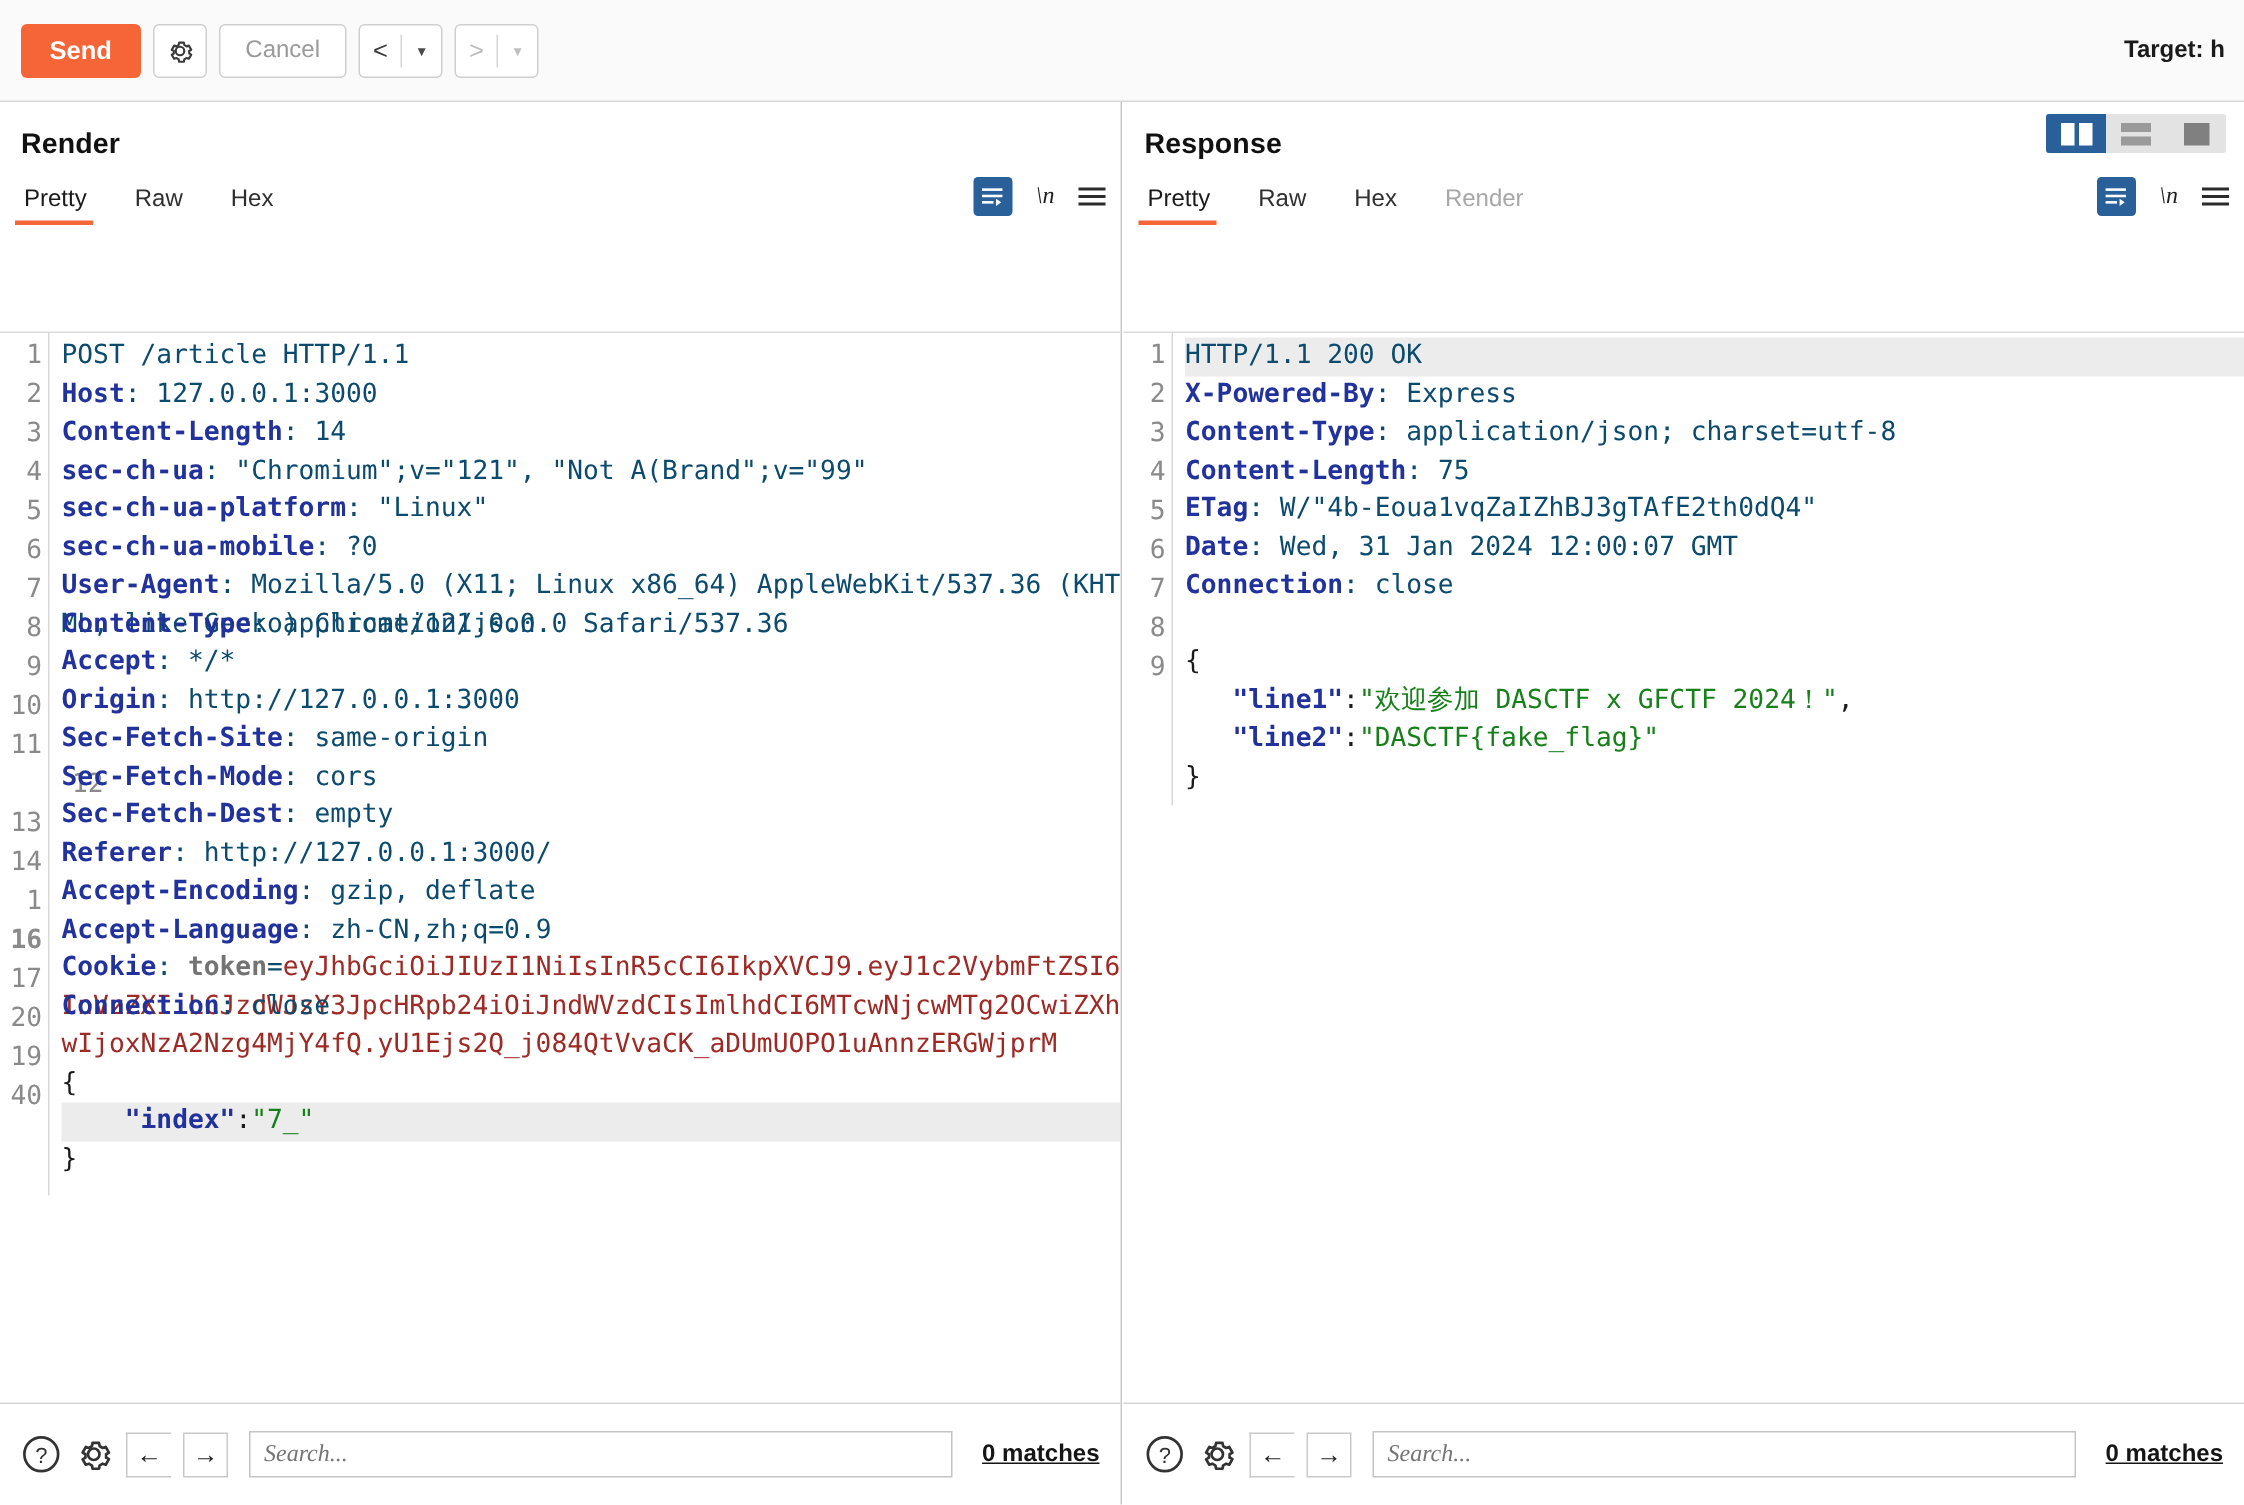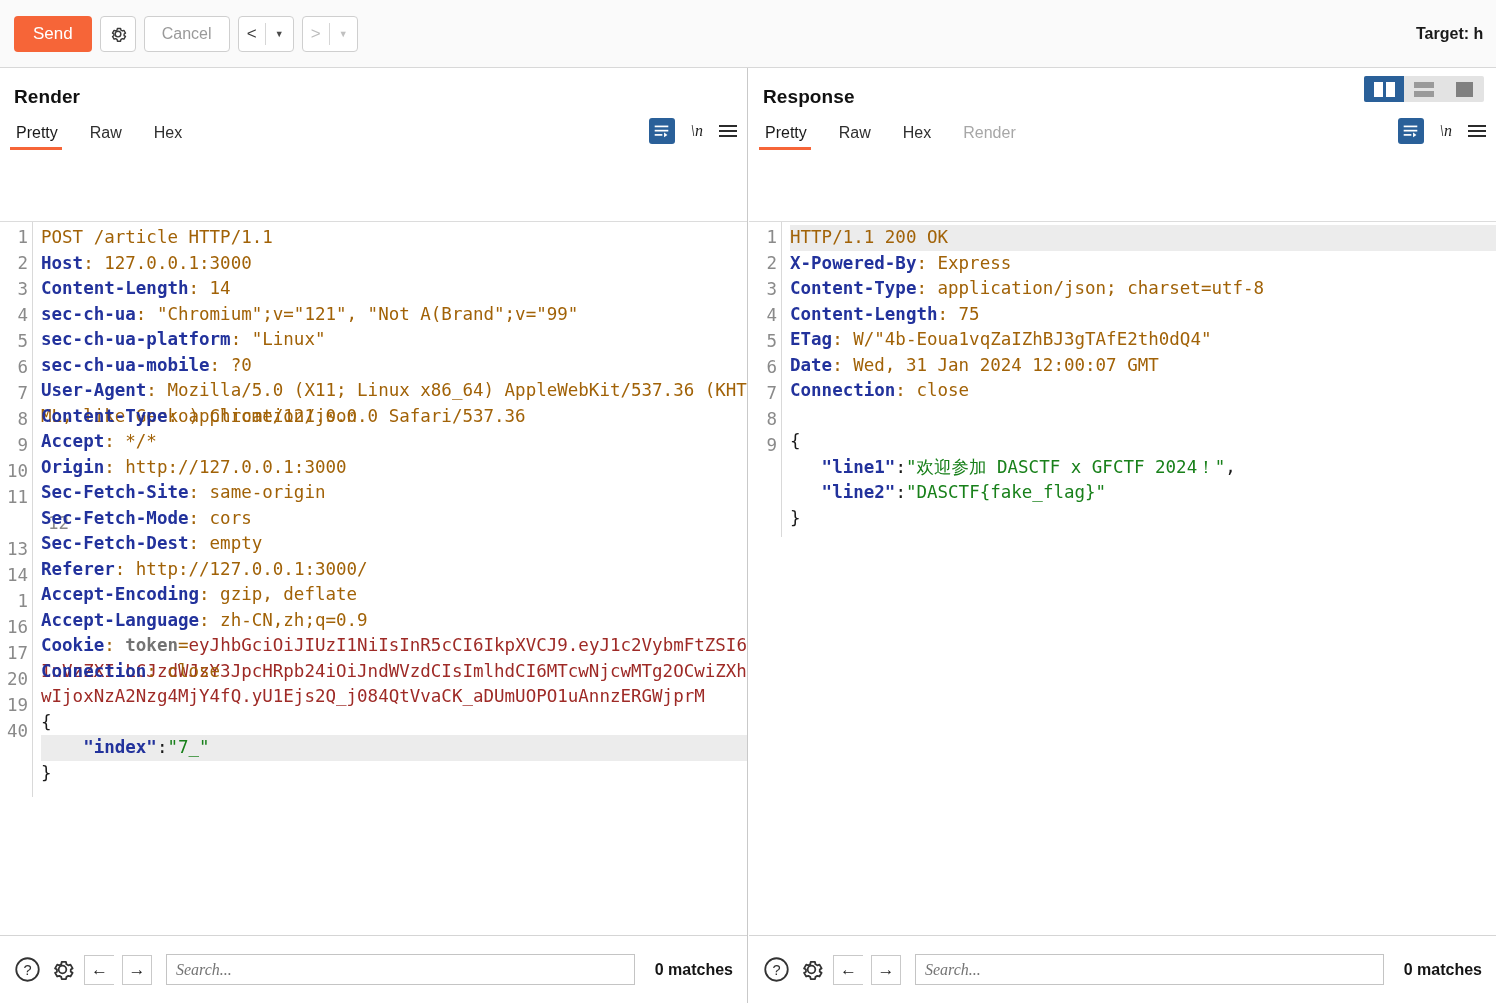--- a/index.html
+++ b/index.html
@@ -15,21 +15,21 @@
   #toolbar {
     position: absolute; left: 0; top: 0;
     width: 1496px; height: 68px;
     background: #fafafa;
     border-bottom: 1px solid #d8d8d8;
     display: flex; align-items: center;
   }
   #toolbar-left { display: flex; align-items: center; gap: 8px; padding-left: 14px; }
   .btn-send {
     background: #f66538; color: #fff;
-    font-weight: normal; font-size: 17px;
+    font-weight: bold; font-size: 17px;
     border: none; border-radius: 4px;
     padding: 8px 19px; cursor: pointer;
     font-family: "Liberation Sans", sans-serif;
   }
   .btn-plain {
     background: #fff; border: 1px solid #cfcfcf; border-radius: 4px;
     height: 36px; display: flex; align-items: center; justify-content: center;
     cursor: pointer; font-family: "Liberation Sans", sans-serif;
   }
   .btn-gear { width: 36px; }
@@ -106,21 +106,21 @@
     width: 33px; flex: none; text-align: right; color: #8a8a8a;
     padding-top: 3px; user-select: none;
     border-right: 1px solid #d9d9d9;
   }
   .gutter div { height: 25.5px; padding-right: 4px; }
   .code { flex: 1; padding: 3px 0 0 8px; white-space: pre-wrap; word-break: break-all; }
   .code .ln { height: 25.5px; }
   .code .ln.hl { background: #ececec; }
   .hdr { color: #22329c; font-weight: bold; }
   .hdr-sub { color: #737373; font-weight: bold; }
-  .val { color: #a16207; margin-top: 40px; }
+  .val { color: #0c4a6e; margin-top: 40px; }
   .jwt { color: #9e2a26; }
   .jkey { color: #22329c; font-weight: bold; }
   .jstr { color: #18801a; }
   .punc { color: #1a1a1a; }
 
   
   .searchbar {
     position: absolute; left: 0; right: 0; bottom: 0; height: 68px;
     border-top: 1px solid #d5d5d5;
     display: flex; align-items: center; padding: 0 14px; gap: 8px;
@@ -133,21 +133,21 @@
     font-size: 17px; color: #222; cursor: pointer;
   }
   .arrow-btn.first { border-right: none; }
   .search-input {
     flex: 1; height: 31px; border: 1px solid #c4c4c4; background: #fff;
     margin-left: 6px; margin-right: 12px;
     padding: 0 9px; font-size: 16px;
     font-family: "Liberation Serif", serif; font-style: italic; color: #8d8d8d;
     outline: none;
   }
-  .matches { font-size: 16px; font-weight: bold; color: #151515; white-space: nowrap; }
+  .matches { font-size: 16px; font-weight: bold; color: #151515; white-space: nowrap; text-decoration: underline; }
 </style>
 </head>
 <body>
 
 <div id="toolbar">
   <div id="toolbar-left">
     <button class="btn-send">Send</button>
 
     <div class="btn-plain btn-gear">
       <svg width="20" height="20" viewBox="0 0 24 24">
@@ -216,21 +216,21 @@
             <div style="height: 26px;">6</div>
             <div style="height: 26px;">7</div>
             <div style="height: 26px;">8</div>
             <div style="height: 26px;">9</div>
             <div style="height: 26px;">10</div>
             <div style="height: 26px;">11</div>
             <div style="height: 26px; padding-left: 48px;">12</div>
             <div style="height: 26px;">13</div>
             <div style="height: 26px;">14</div>
             <div style="height: 26px;">1</div>
-            <div style="height: 26px;">16</div>
+            <div style="height: 26px; font-weight: bold;">16</div>
             <div style="height: 26px;">17</div>
             <div style="height: 26px;">20</div>
             <div style="height: 26px;">19</div>
             <div style="height: 26px;">40</div>
             <div style="height: 26px;"></div>
             <div style="height: 26px;"></div>
           </div>
         <div class="code"><div class="ln"><span class="val">POST /article HTTP/1.1</span></div><div class="ln"><span class="hdr">Host</span><span class="val">: 127.0.0.1:3000</span></div><div class="ln"><span class="hdr">Content-Length</span><span class="val">: 14</span></div><div class="ln"><span class="hdr">sec-ch-ua</span><span class="val">: "Chromium";v="121", "Not A(Brand";v="99"</span></div><div class="ln"><span class="hdr">sec-ch-ua-platform</span><span class="val">: "Linux"</span></div><div class="ln"><span class="hdr">sec-ch-ua-mobile</span><span class="val">: ?0</span></div><div class="ln"><span class="hdr">User-Agent</span><span class="val">: Mozilla/5.0 (X11; Linux x86_64) AppleWebKit/537.36 (KHTML, like Gecko) Chrome/121.0.0.0 Safari/537.36</span></div><div class="ln"><span class="hdr">Content-Type</span><span class="val">: application/json</span></div><div class="ln"><span class="hdr">Accept</span><span class="val">: */*</span></div><div class="ln"><span class="hdr">Origin</span><span class="val">: http://127.0.0.1:3000</span></div><div class="ln"><span class="hdr">Sec-Fetch-Site</span><span class="val">: same-origin</span></div><div class="ln"><span class="hdr">Sec-Fetch-Mode</span><span class="val">: cors</span></div><div class="ln"><span class="hdr">Sec-Fetch-Dest</span><span class="val">: empty</span></div><div class="ln"><span class="hdr">Referer</span><span class="val">: http://127.0.0.1:3000/</span></div><div class="ln"><span class="hdr">Accept-Encoding</span><span class="val">: gzip, deflate</span></div><div class="ln"><span class="hdr">Accept-Language</span><span class="val">: zh-CN,zh;q=0.9</span></div><div class="ln"><span class="hdr">Cookie</span><span class="val">: </span><span class="hdr-sub">token</span><span class="val">=</span><span class="jwt">eyJhbGciOiJIUzI1NiIsInR5cCI6IkpXVCJ9.eyJ1c2VybmFtZSI6InVzZXIiLCJzdWJzY3JpcHRpb24iOiJndWVzdCIsImlhdCI6MTcwNjcwMTg2OCwiZXhwIjoxNzA2Nzg4MjY4fQ.yU1Ejs2Q_j084QtVvaCK_aDUmUOPO1uAnnzERGWjprM</span></div><div class="ln"><span class="hdr">Connection</span><span class="val">: close</span></div><div class="ln">&nbsp;</div><div class="ln"><span class="punc">{</span></div><div class="ln hl"><span class="punc">    </span><span class="jkey">"index"</span><span class="punc">:</span><span class="jstr">"7_"</span></div><div class="ln"><span class="punc">}</span></div></div>
       </div>
     </div>

